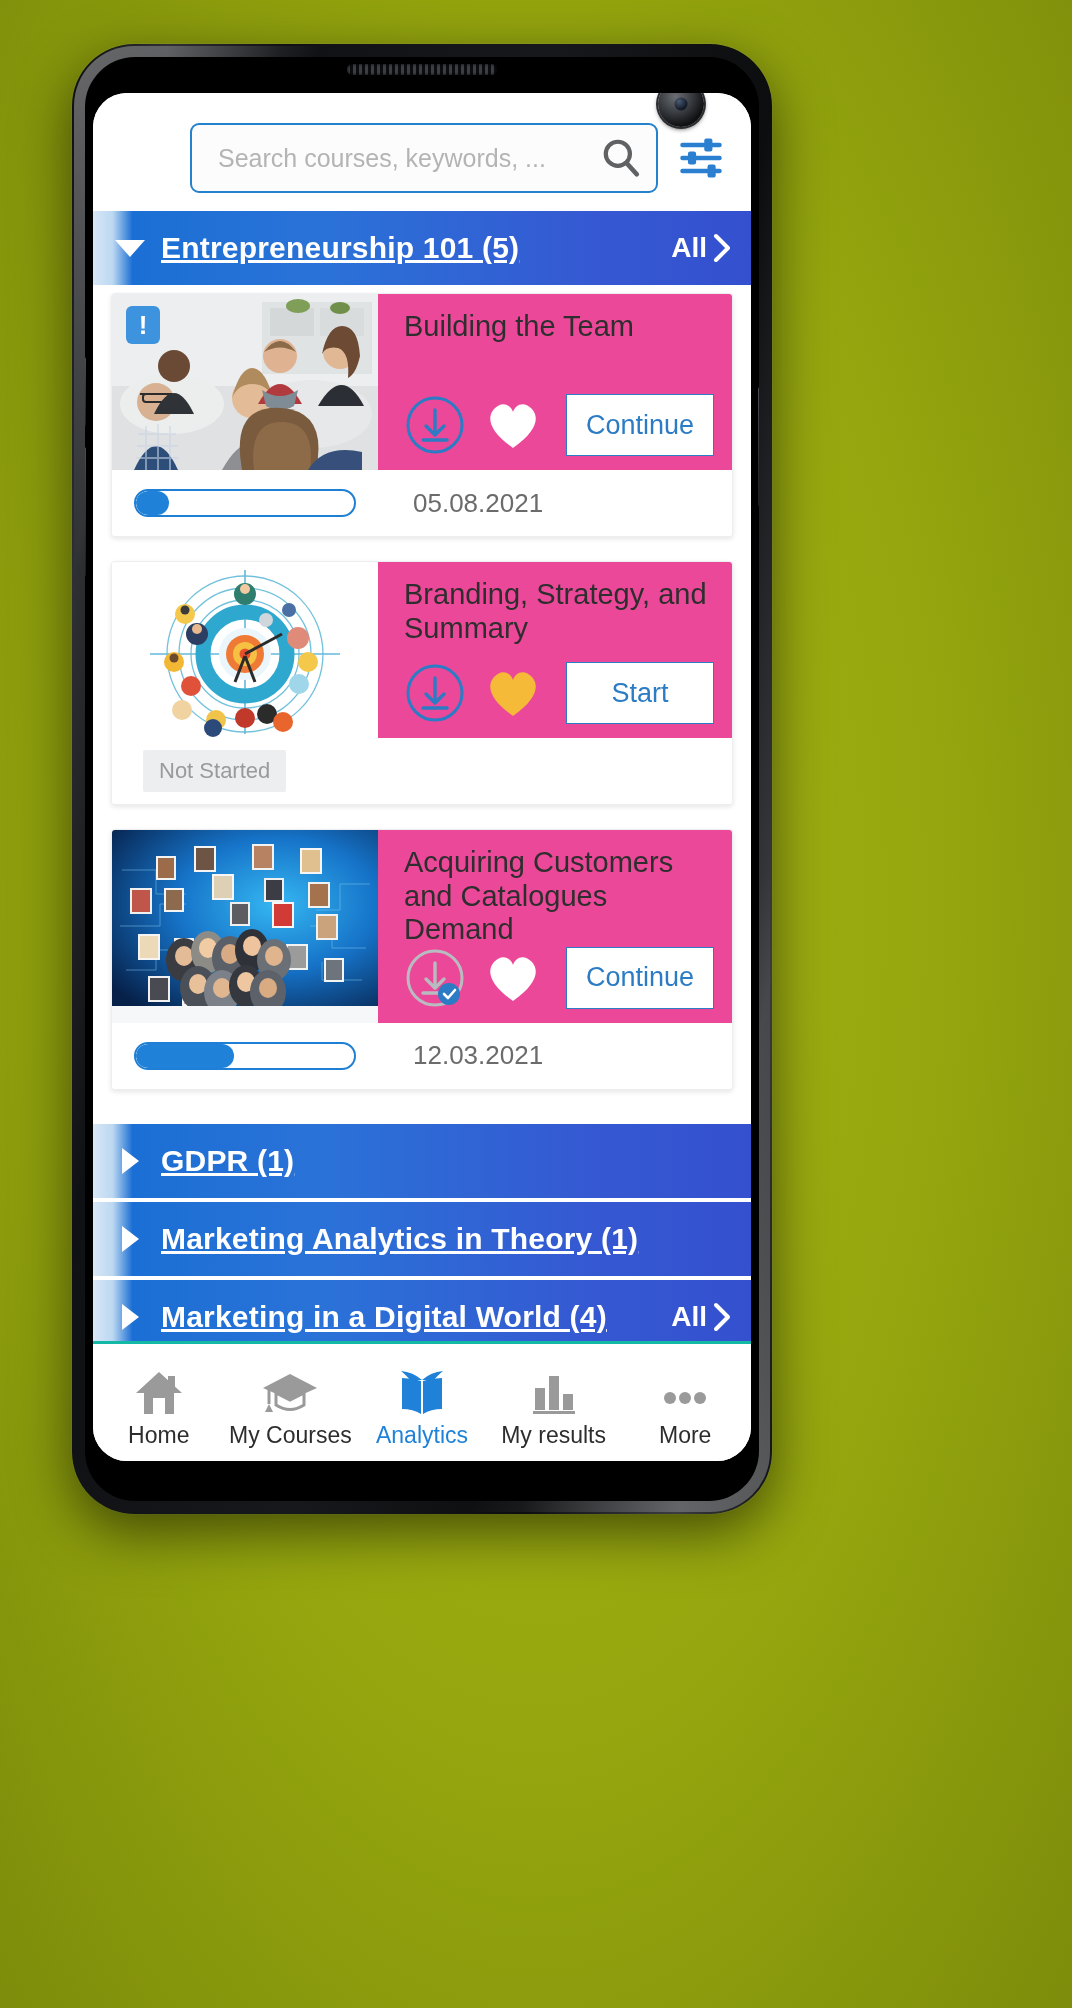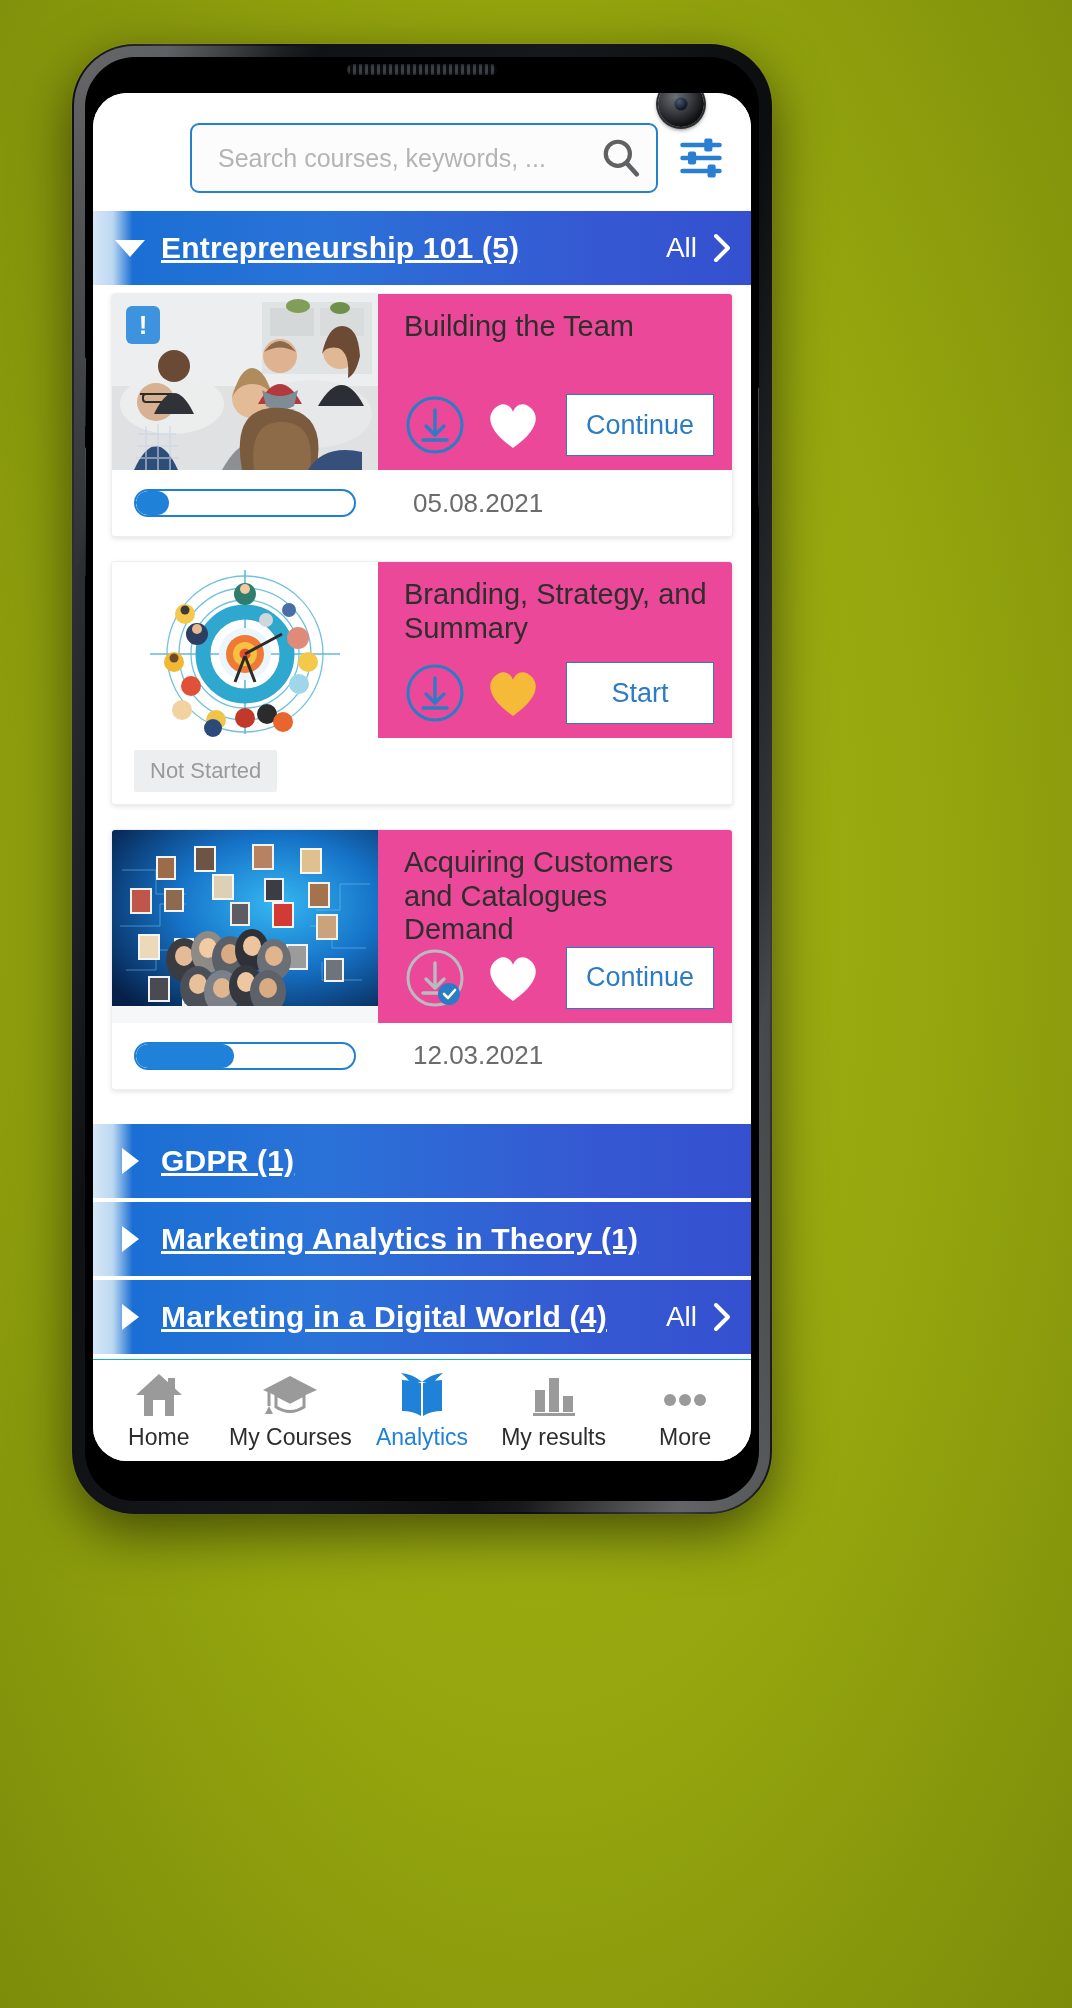--- a/index.html
+++ b/index.html
@@ -111,22 +111,22 @@
   }
   .sect-header.first { margin-bottom: 0; }
   .caret { width: 30px; flex: 0 0 auto; display:flex; align-items:center; justify-content:center; }
   .tri-down { width:0;height:0;border-left:15px solid transparent;border-right:15px solid transparent;border-top:17px solid #fff; }
   .tri-right { width:0;height:0;border-top:13px solid transparent;border-bottom:13px solid transparent;border-left:17px solid #fff; }
   .sect-title {
     font-size: 30px; font-weight: bold; letter-spacing: .2px;
     margin-left: 16px; flex: 1 1 auto; white-space: nowrap; text-decoration: underline;
   }
   .sect-all {
-    display: flex; align-items: center; gap: 14px;
-    font-size: 28px; font-weight: normal; padding-right: 10px;
+    display: flex; align-items: center; gap: 4px;
+    font-size: 28px; font-weight: bold; padding-right: 10px;
   }
   .chev-thin { width:22px; height:30px; }
 
   
   .cards-wrap { background:#fff; padding: 8px 18px 10px 18px; }
   .card {
     background: #fff; border: 1px solid #eceef0; border-radius: 4px;
     box-shadow: 0 2px 5px rgba(0,0,0,.10);
     margin-bottom: 24px; overflow: hidden;
   }
@@ -165,29 +165,29 @@
     padding: 0 18px 0 22px; gap: 20px;
   }
   .progress {
     width: 222px; height: 28px; border-radius: 16px;
     border: 2px solid #1f7fd4; background: #fff; overflow: hidden; flex: 0 0 auto;
   }
   .progress .fill { height: 100%; background: #1f82d8; border-radius: 14px; }
   .foot-date { font-size: 26px; color: #6b6b6b; margin-left: 37px; }
   .status-chip {
     background: #eceef0; color: #9a9a9a; font-size: 22px;
-    padding: 8px 16px; border-radius: 2px;
+    padding: 8px 16px; border-radius: 2px; margin-left: 9px;
   }
 
   
   .bottom-nav {
-    flex: 0 0 auto; height: 102px; background: #fff;
+    flex: 0 0 auto; height: 120px; background: #fff;
     display: flex; align-items: flex-start; justify-content: space-around;
-    padding-top: 6px;
-    border-top: 1px solid #14b8a6;
+    padding-top: 20px;
+    border-top: 3px solid #14b8a6;
   }
   .nav-item {
     flex: 1 1 0; display: flex; flex-direction: column;
     align-items: center; gap: 6px;
   }
   .nav-ico { height: 52px; display:flex; align-items:flex-end; }
   .nav-label { font-size: 23px; color: #2d2d2d; }
   .nav-item.active .nav-label { color: #1f82d8; }
 </style>
 </head>

